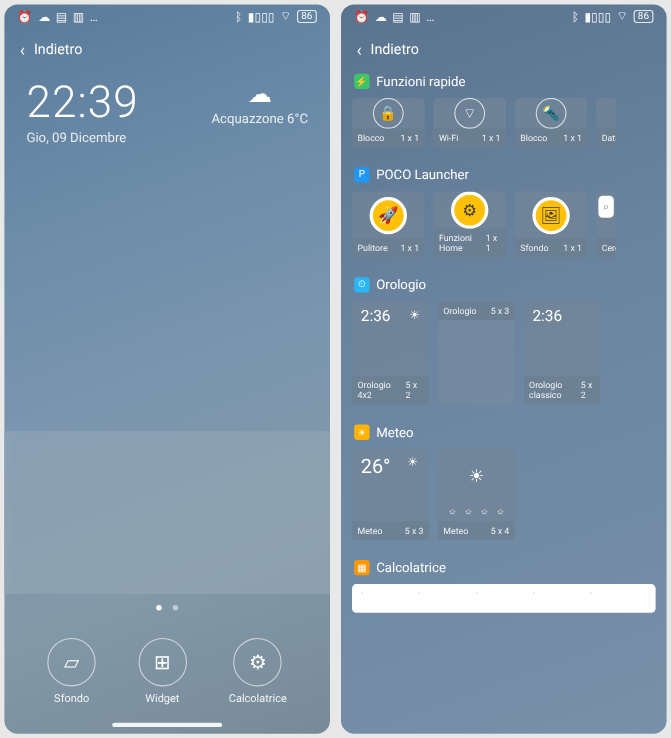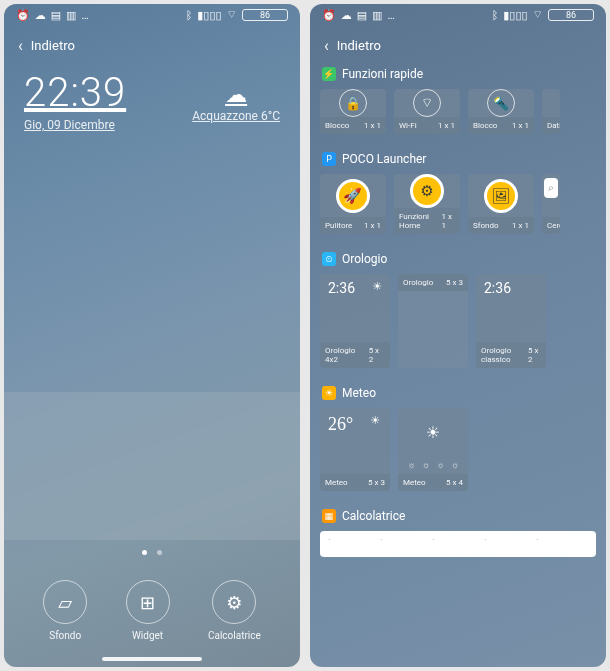--- a/index.html
+++ b/index.html
@@ -33,39 +33,38 @@
     align-items: center;
     padding: 0 12px;
     font-size: 11px;
     color: #fff;
   }
   .status-left, .status-right { display: flex; align-items: center; gap: 5px; }
   .status-left span, .status-right span { opacity: 0.95; }
   .battery {
     border: 1px solid rgba(255,255,255,0.9);
     border-radius: 3px;
-    padding: 0 17px;
+    padding: 0 3px;
     font-size: 9px;
   }
   
   .header-back {
     display: flex;
     align-items: center;
     gap: 8px;
     padding: 10px 14px 8px;
     font-size: 13px;
   }
   .chev { font-size: 16px; opacity: 0.95; }
   
   .clock-row {
     display: flex;
     justify-content: space-between;
-    align-items: center;
+    align-items: flex-start;
     padding: 6px 20px 0;
-    text-decoration: underline;
   }
   .clock-time { font-size: 40px; font-weight: 300; letter-spacing: 1px; }
   .clock-date { font-size: 12px; opacity: 0.85; margin-top: 2px; }
   .weather-box { display: flex; flex-direction: column; align-items: center; margin-top: 4px; }
   .weather-icon { font-size: 22px; }
   .weather-label { font-size: 12px; opacity: 0.85; margin-top: 2px; }
   
   .mid-blur {
     margin-top: 260px;
     height: 148px;
@@ -180,21 +179,20 @@
     font-size: 14px;
   }
   .clk-sun { position:absolute; top:6px; right:8px; font-size:11px; }
   .clk-big { font-size: 20px; font-weight: 300; line-height: 1.05; }
   
   .meteo-body {
     height: 66px;
     padding: 6px 8px;
     background: rgba(110,128,144,0.4);
     position: relative;
-    font-family: Liberation Serif, serif;
   }
   .meteo-temp { font-size: 18px; }
   .meteo-sun { position:absolute; top:6px; right:10px; font-size:11px; }
   .meteo-strip {
     position:absolute; bottom:4px; left:6px; right:6px;
     display:flex; justify-content:space-around; font-size:9px; opacity:0.8;
   }
   .meteo-center-sun { display:flex; align-items:center; justify-content:center; height:36px; font-size:16px; }
   
   .calc-card {

